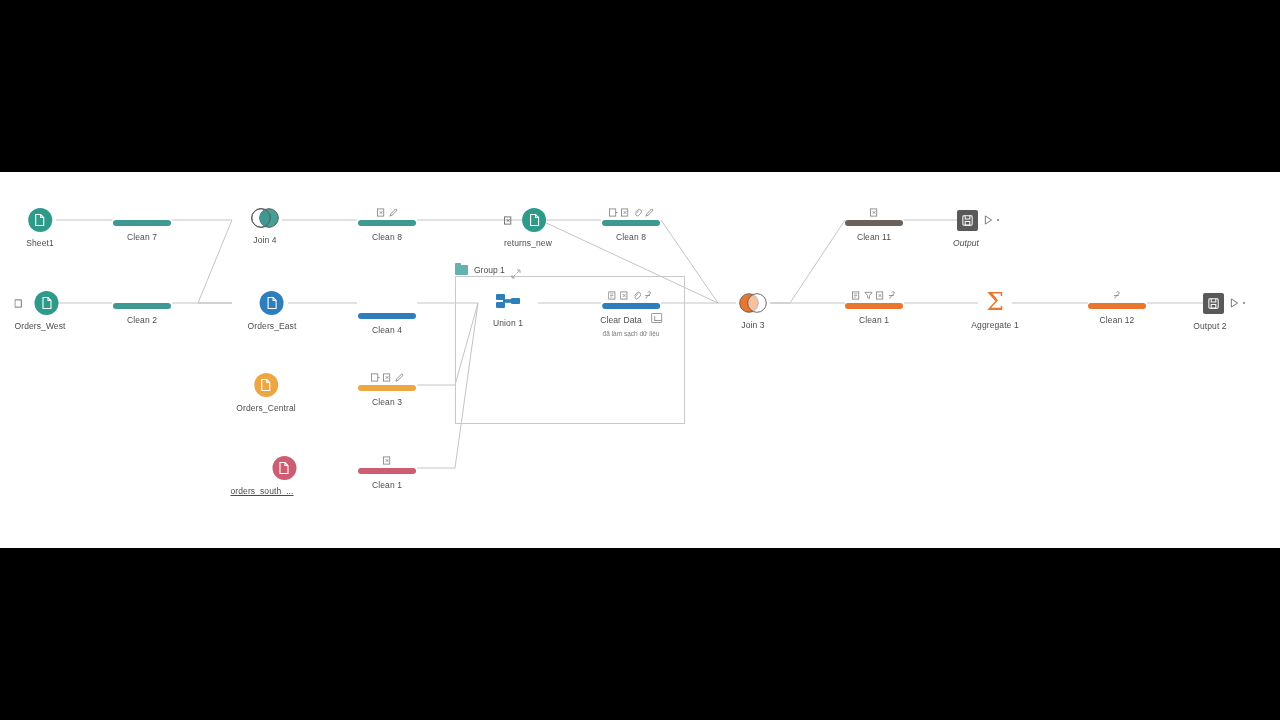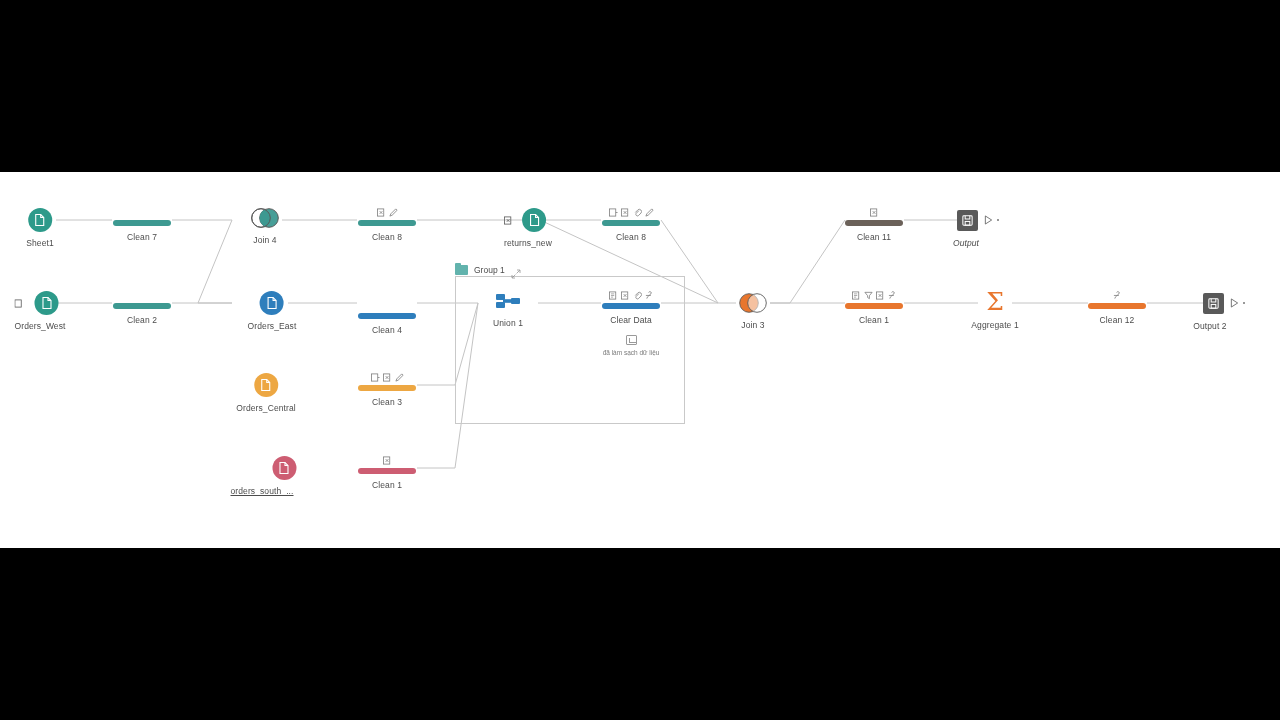--- a/index.html
+++ b/index.html
@@ -102,21 +102,21 @@
 
   
   .note-icon {
     width: 11px; height: 10px; border: 1px solid #9a9a9a; border-radius: 1px;
     display: inline-block; position: relative; vertical-align: middle;
   }
   .note-icon::after {
     content:""; position:absolute; left:2px; top:2px; width:6px; height:4px;
     border: 1px solid #9a9a9a; border-top: none; border-right: none;
   }
-  .label-row { display: flex; align-items: center; justify-content: center; gap: 9px; flex-direction: column; }
+  .label-row { display: flex; align-items: center; justify-content: center; gap: 9px; }
 </style>
 </head>
 <body>
 
 <div id="screen">
   <div id="canvas">
     <div id="flow">
 
       <svg class="edges" viewBox="0 0 1280 376" xmlns="http://www.w3.org/2000/svg">
         <g stroke="#c4c4c4" stroke-width="1" fill="none">

